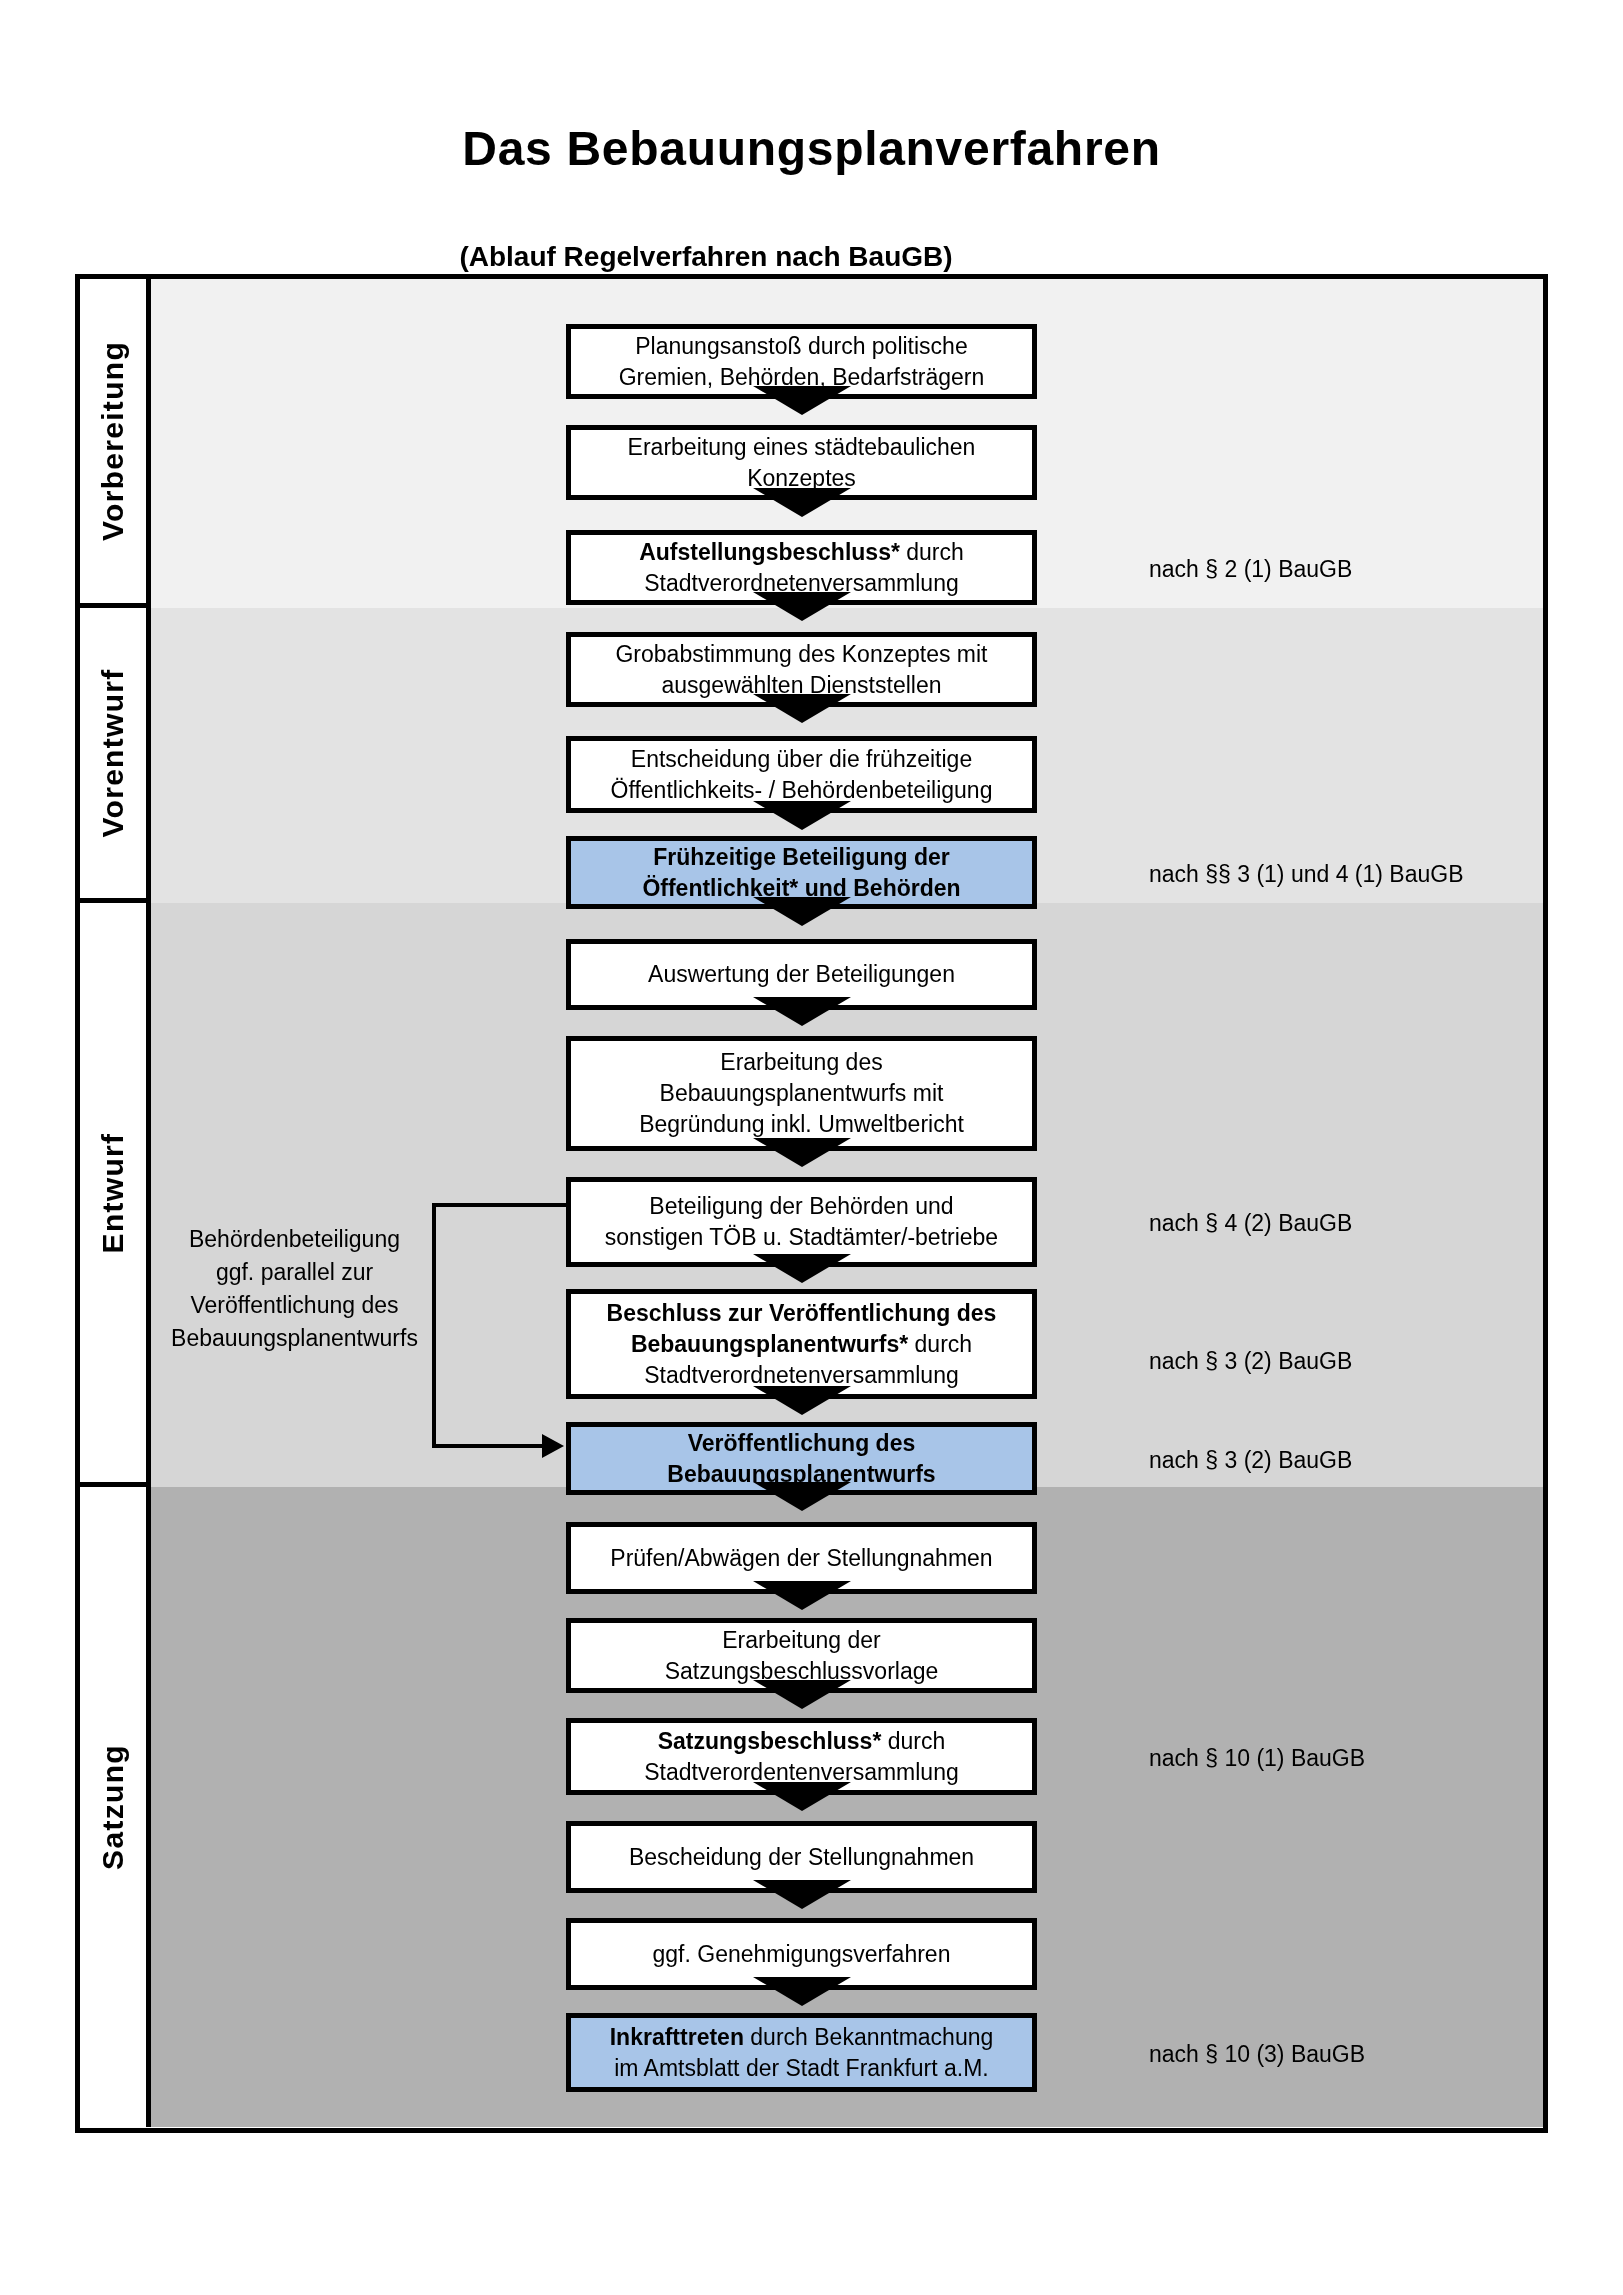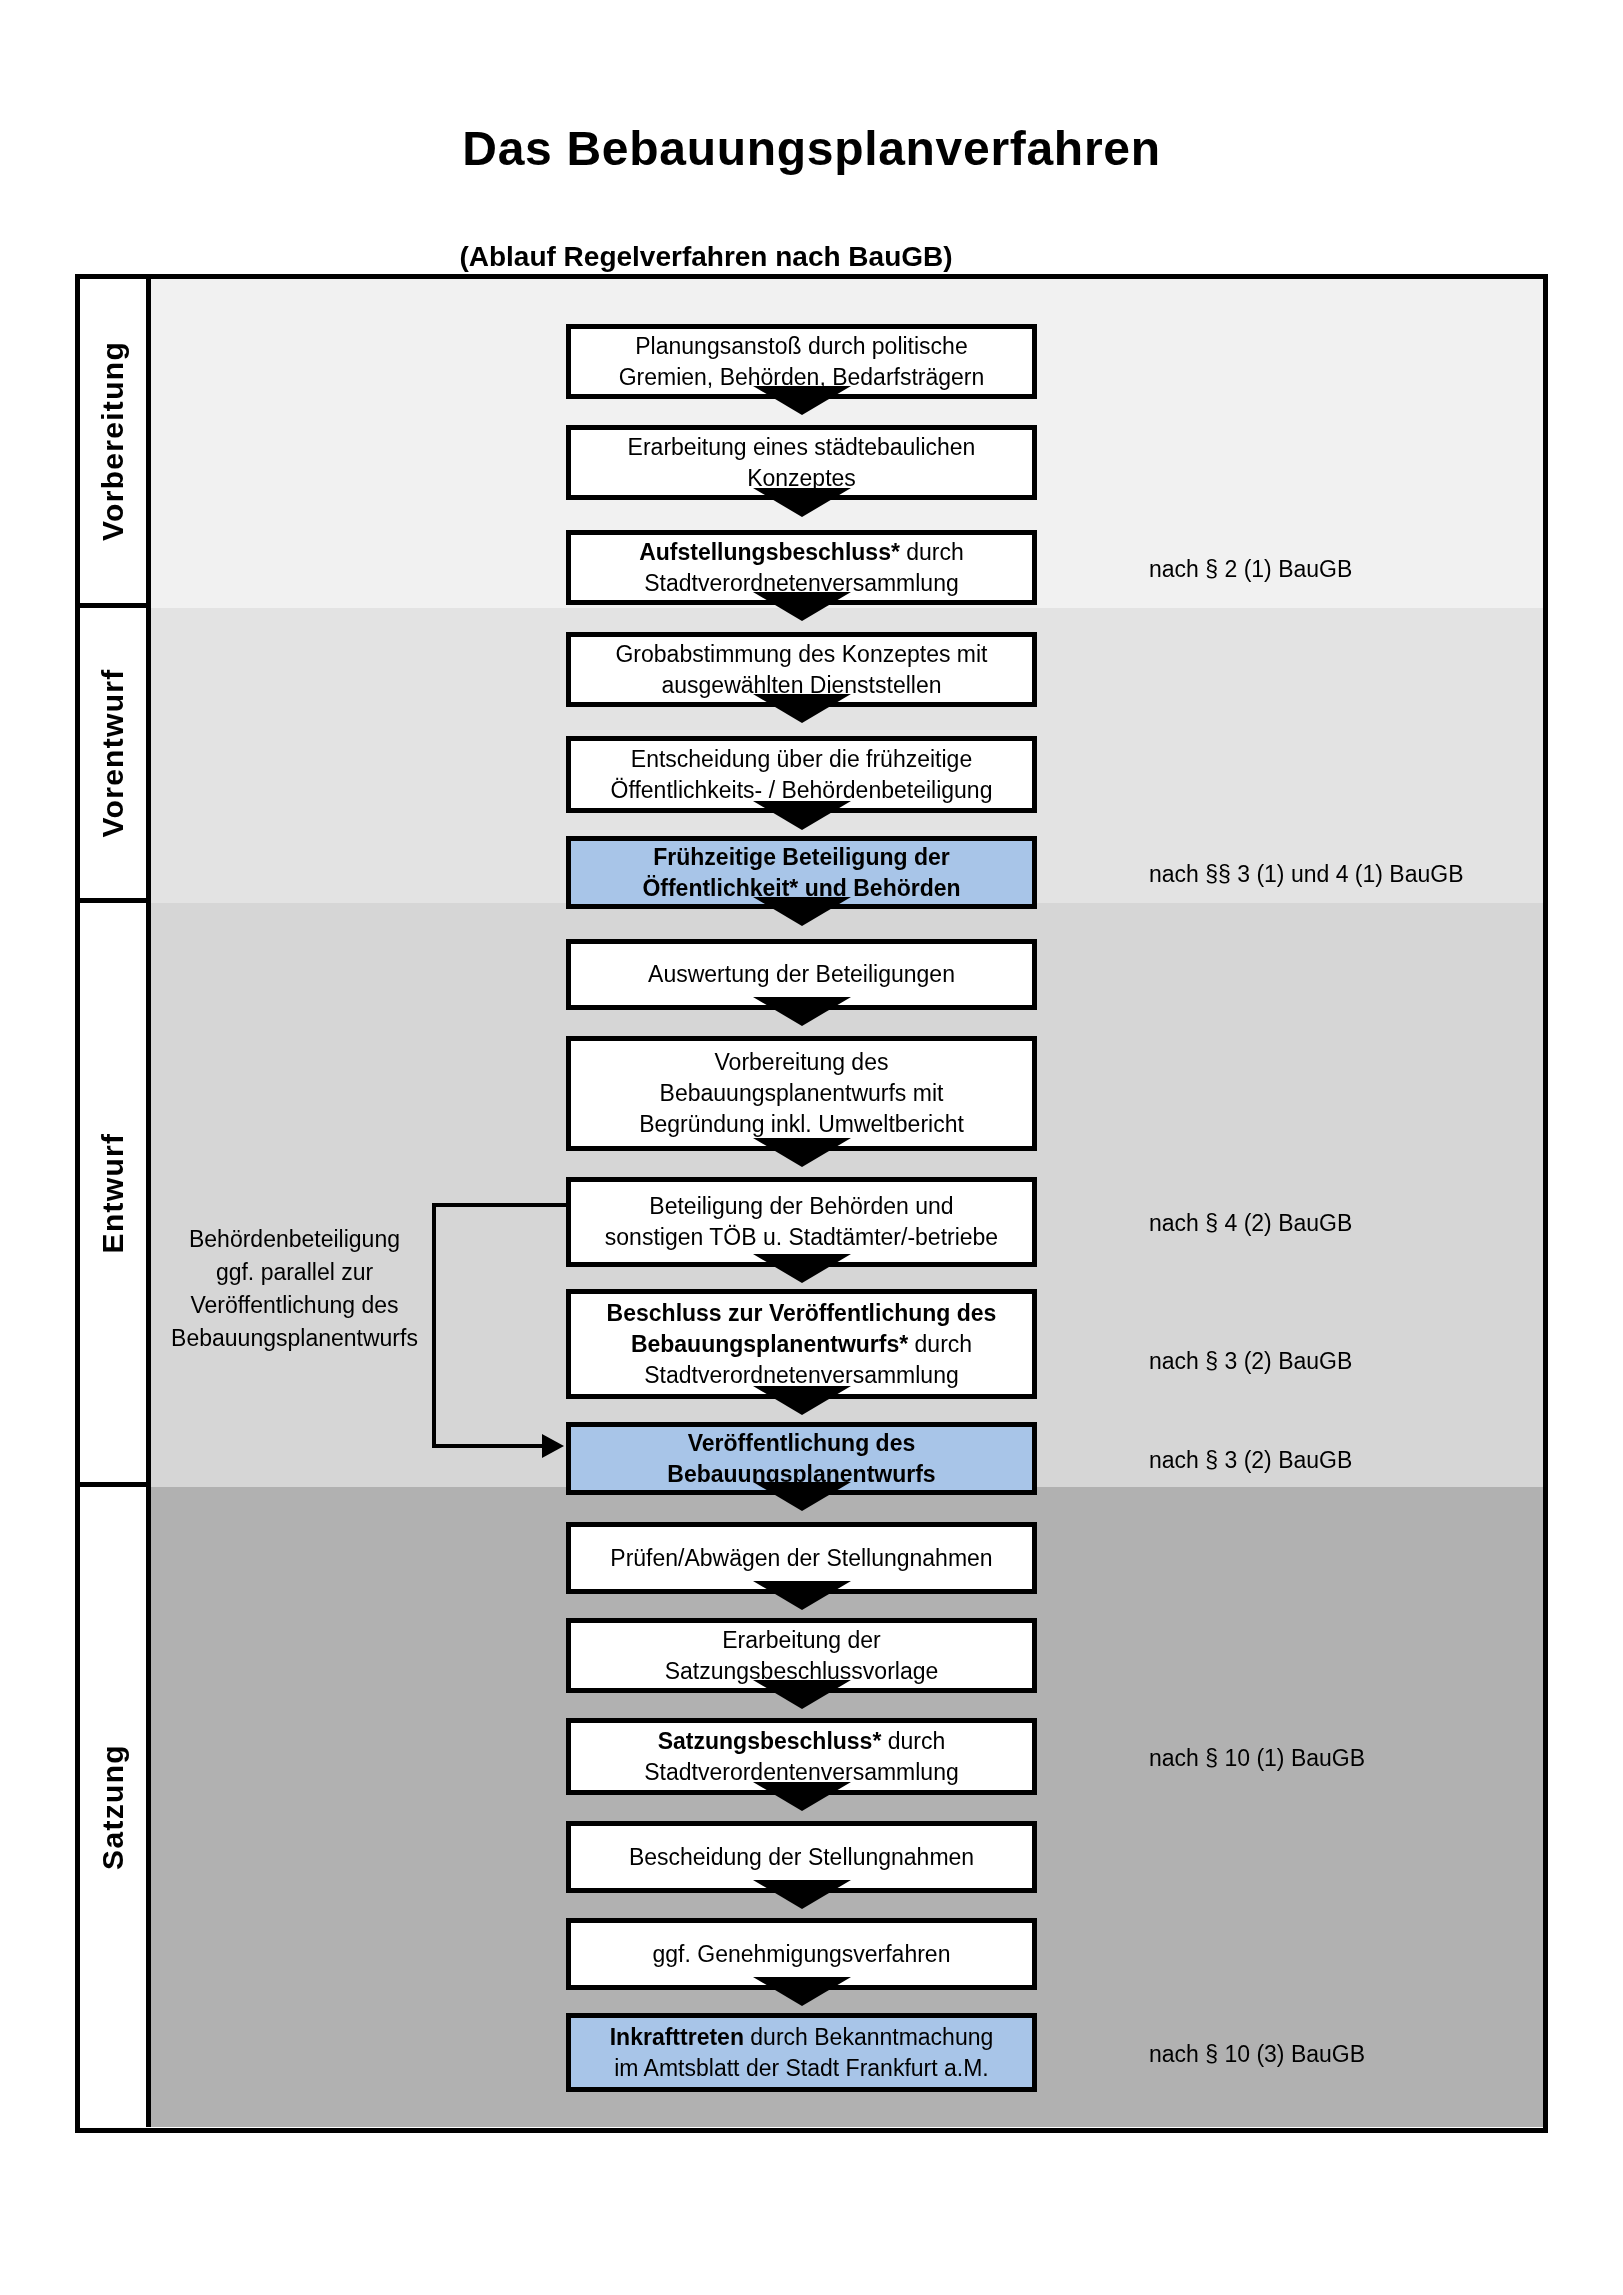--- a/index.html
+++ b/index.html
@@ -203,21 +203,21 @@
     <div class="ln"><span>Öffentlichkeit* und Behörden</span></div>
   </div>
   <div class="arrow" style="top:897px"></div>
 
   <div class="box" style="top:926px;height:71px">
     <div class="ln"><span>Auswertung der Beteiligungen</span></div>
   </div>
   <div class="arrow" style="top:997px"></div>
 
   <div class="box" style="top:1023px;height:115px">
-    <div class="ln"><span>Vorbereitung des</span></div>
+    <div class="ln"><span>Erarbeitung des</span></div>
     <div class="ln"><span>Bebauungsplanentwurfs mit</span></div>
     <div class="ln"><span>Begründung inkl. Umweltbericht</span></div>
   </div>
   <div class="arrow" style="top:1138px"></div>
 
   <div class="box" style="top:1164px;height:90px">
     <div class="ln"><span>Beteiligung der Behörden und</span></div>
     <div class="ln"><span>sonstigen TÖB u. Stadtämter/-betriebe</span></div>
   </div>
   <div class="arrow" style="top:1254px"></div>

